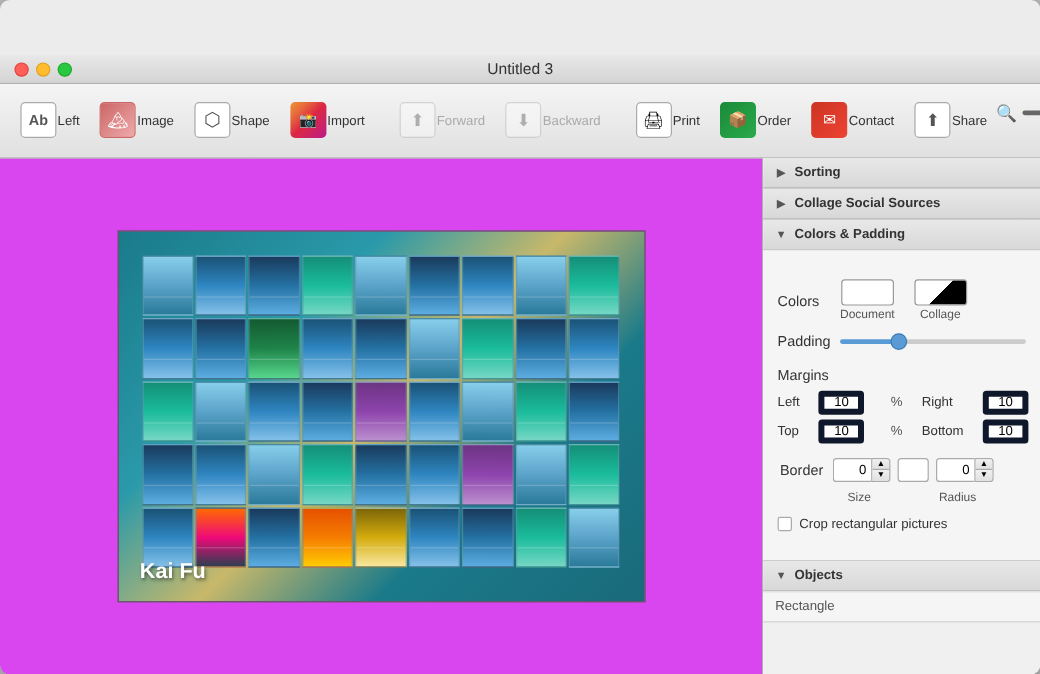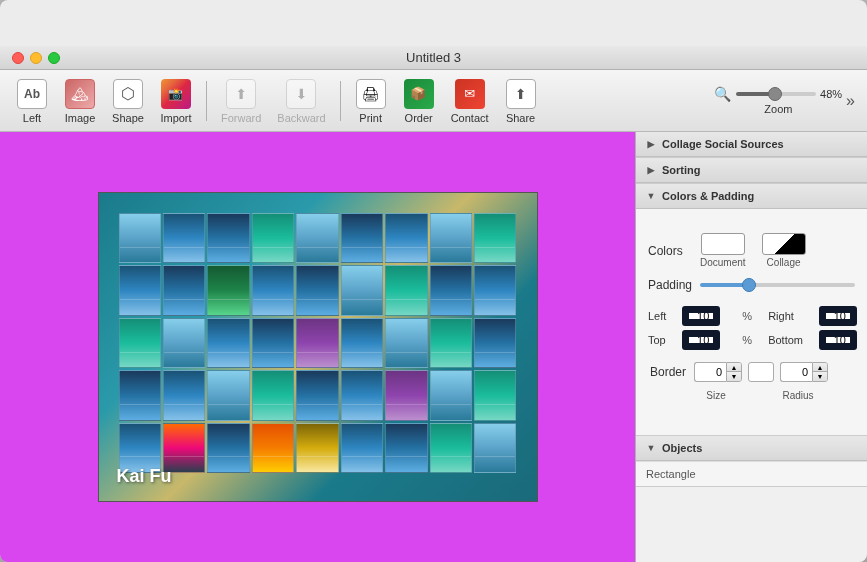--- a/index.html
+++ b/index.html
@@ -66,21 +66,21 @@
       align-items: center;
       padding: 0 8px;
       flex-shrink: 0;
     }
     .toolbar-group {
       display: flex;
       align-items: center;
     }
     .toolbar-item {
       display: flex;
-      flex-direction: column;
+      flex-direction: row;
       align-items: center;
       padding: 4px 8px;
       cursor: pointer;
       border-radius: 4px;
       min-width: 44px;
     }
     .toolbar-icon {
       width: 32px;
       height: 32px;
       display: flex;
@@ -347,25 +347,25 @@
       display: grid;
       grid-template-columns: auto 44px auto auto 44px auto;
       align-items: center;
       gap: 4px 16px;
       font-size: 11px;
       color: #333;
     }
     .margin-input {
       width: 38px;
       height: 20px;
-      border: 7px solid #0f172a;
+      border: 5px solid #0f172a;
       border-radius: 3px;
       padding: 0 4px;
       font-size: 11px;
-      text-align: right;
+      text-align: center;
       background: white;
     }
     .margin-unit {
       font-size: 11px;
       color: #555;
     }
 
     .border-row {
       display: flex;
       align-items: center;
@@ -746,28 +746,28 @@
         </div>
         <div class="canvas-label">Kai Fu</div>
       </div>
     </div>
 
     <div class="sidebar">
 
       <div class="sidebar-section">
         <div class="sidebar-section-header">
           <span class="section-arrow collapsed"></span>
-          <span>Collage Social Sources</span>
+          <span>Sorting</span>
         </div>
       </div>
 
       <div class="sidebar-section">
         <div class="sidebar-section-header">
           <span class="section-arrow collapsed"></span>
-          <span>Sorting</span>
+          <span>Collage Social Sources</span>
         </div>
       </div>
 
       <div class="sidebar-section">
         <div class="sidebar-section-header">
           <span class="section-arrow expanded"></span>
           <span>Colors &amp; Padding</span>
         </div>
         <div class="sidebar-section-body">
 
@@ -784,20 +784,21 @@
               </div>
             </div>
           </div>
 
           <div class="padding-row">
             <span class="padding-label">Padding</span>
             <input type="range" class="padding-slider" min="0" max="100" value="30" style="">
           </div>
 
           <div class="margins-section">
+            <div class="margins-title">Margins</div>
             <div class="margins-grid">
 
               <span>Left</span>
               <input type="text" class="margin-input" value="10" style="">
               <span class="margin-unit">%</span>
 
               <span>Right</span>
               <input type="text" class="margin-input" value="10" style="">
               <span class="margin-unit">%</span>
 
@@ -832,20 +833,24 @@
               </div>
             </div>
           </div>
 
           <div class="border-sublabels">
             <span class="border-size-label">Size</span>
             <span class="border-swatch-label"></span>
             <span class="border-radius-label">Radius</span>
           </div>
 
+          <div class="crop-row">
+            <div class="crop-checkbox"></div>
+            <span class="crop-label">Crop rectangular pictures</span>
+          </div>
 
         </div>
       </div>
 
 
       <div class="sidebar-section">
         <div class="sidebar-section-header">
           <span class="section-arrow expanded"></span>
           <span>Objects</span>
         </div>

